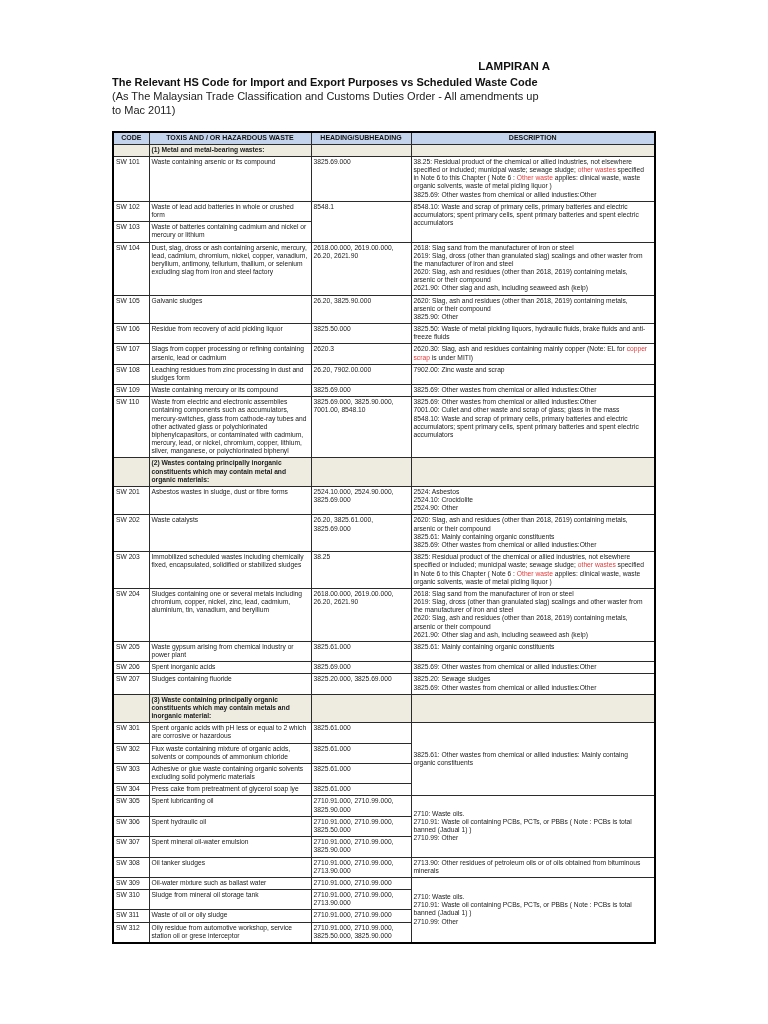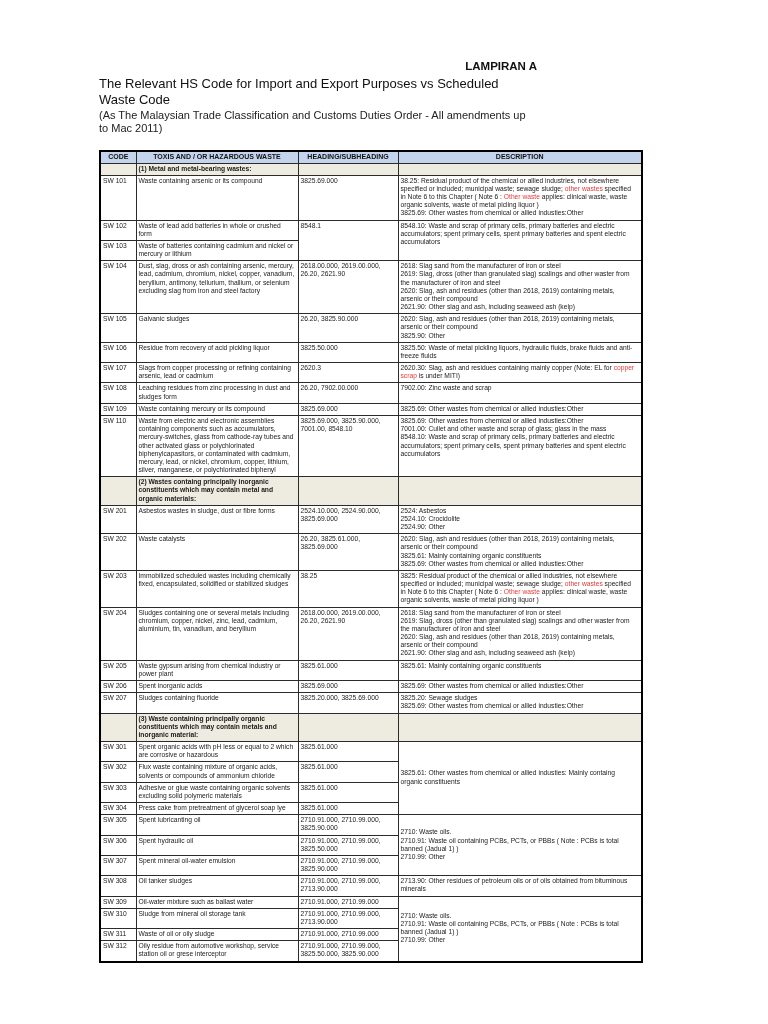--- a/index.html
+++ b/index.html
@@ -6,34 +6,34 @@
   html, body { width: 768px; background: #ffffff; }
   body {
     height: 1024px;
     font-family: "Liberation Sans", "DejaVu Sans", sans-serif;
     color: #1a1a1a;
     position: relative;
     overflow: hidden;
   }
   .doc {
     position: absolute;
-    left: 99px;
+    left: 112px;
     top: 60px;
     width: 438px;
   }
   .lampiran {
     text-align: right;
     font-weight: bold;
     font-size: 11.5px;
     color: #111;
     margin-bottom: 4px;
   }
   .title {
-    font-weight: normal;
-    font-size: 13px;
+    font-weight: bold;
+    font-size: 11px;
     color: #111;
     line-height: 1.25;
   }
   .subtitle {
     font-size: 11px;
     color: #222;
     line-height: 1.25;
   }
   table {
     margin-top: 14px;

